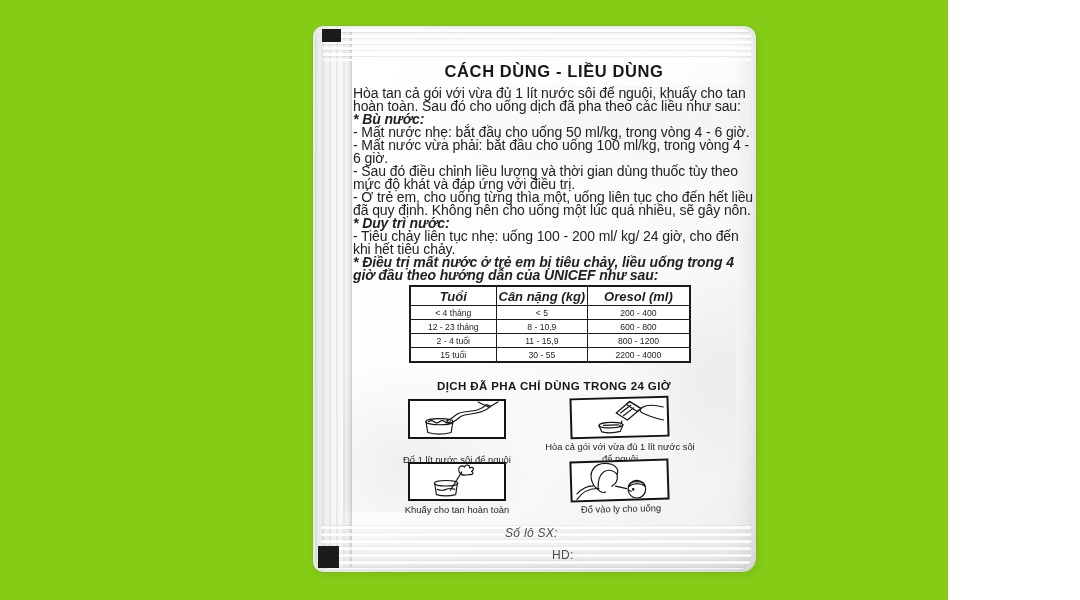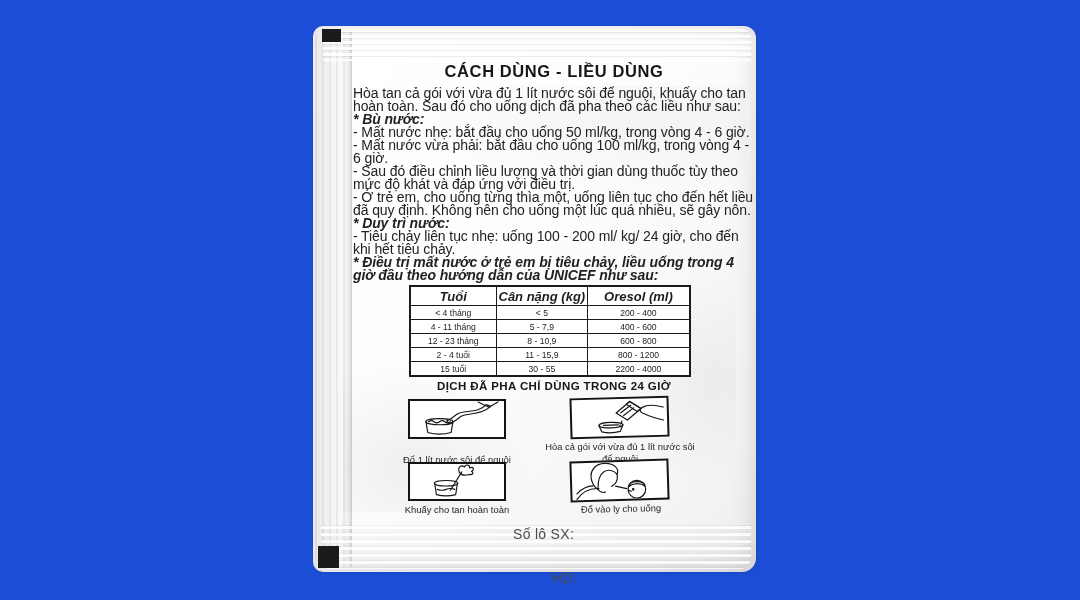--- a/index.html
+++ b/index.html
@@ -1,17 +1,17 @@
 <!DOCTYPE html>
 <html><head>
 <meta charset="utf-8">
 <style>
   html,body{margin:0;padding:0;background:#ffffff;width:1080px;height:600px;overflow:hidden;
     font-family:"Liberation Sans", sans-serif;}
-  .scene{position:relative;width:1080px;height:600px;background:#1d4ed8;}
+  .scene{position:relative;width:948px;height:600px;background:#84cc16;}
 
   
   .packet{position:absolute;left:313px;top:26px;width:443px;height:546px;
     background:linear-gradient(128deg,#ffffff 0%,#fdfdfd 45%,#f3f3f3 88%,#ececec 100%);
     border-radius:10px 12px 14px 10px;
     box-shadow:0 0 0 1px rgba(0,0,0,0.045), 2px 3px 8px rgba(0,0,0,0.06),
       inset -12px 0 20px rgba(0,0,0,0.045), inset 0 -14px 20px rgba(0,0,0,0.05),
       inset 10px 0 14px rgba(0,0,0,0.035), inset 0 10px 12px rgba(0,0,0,0.03);}
   .crimp-left{position:absolute;left:2px;top:5px;bottom:5px;width:37px;border-radius:8px 0 0 8px;
     background:
@@ -61,22 +61,22 @@
   .p4{left:217px;top:402px;width:99px;height:41px;transform:rotate(-1.8deg);}
   .panel svg{display:block;width:100%;height:100%;}
   .panel path, .panel ellipse, .panel circle{stroke:#161616;stroke-width:1.3;fill:none;
     stroke-linecap:round;stroke-linejoin:round;}
   .caption{position:absolute;text-align:center;font-size:9.4px;line-height:11.5px;color:#1e1e1e;}
   .c1p{left:22px;top:396px;width:164px;}
   .c2p{left:192px;top:383px;width:150px;}
   .c3p{left:30px;top:446px;width:148px;}
   .c4p{left:204px;top:445px;width:128px;transform:rotate(-1.2deg);}
 
-  .lot{position:absolute;left:160px;top:468px;font-size:14px;color:#4c4c4c;letter-spacing:0.3px;}
-  .hd{position:absolute;left:163px;top:512px;font-size:14px;color:#4c4c4c;letter-spacing:0.3px;padding-left:36px;}
+  .lot{position:absolute;left:152px;top:468px;font-size:12px;color:#4c4c4c;letter-spacing:0.3px;font-style:italic;}
+  .hd{position:absolute;left:163px;top:490px;font-size:12px;color:#4c4c4c;letter-spacing:0.3px;padding-left:36px;}
 </style>
 </head>
 <body>
 
 <div class="scene">
   <div class="packet">
 
     <div class="crimp-left"></div>
     <div class="crimp-top"></div>
     <div class="crimp-bottom"></div>
@@ -110,25 +110,20 @@
         <tbody>
             <tr>
           <th>Tuổi</th>
           <th>Cân nặng (kg)</th>
           <th>Oresol (ml)</th>
         </tr>
         <tr>
           <td>&lt; 4 tháng</td>
           <td>&lt; 5</td>
           <td>200 - 400</td>
-        </tr>
-        <tr>
-          <td>4 - 11 tháng</td>
-          <td>5 - 7,9</td>
-          <td>400 - 600</td>
         </tr>
         <tr>
           <td>12 - 23 tháng</td>
           <td>8 - 10,9</td>
           <td>600 - 800</td>
         </tr>
         <tr>
           <td>2 - 4 tuổi</td>
           <td>11 - 15,9</td>
           <td>800 - 1200</td>

